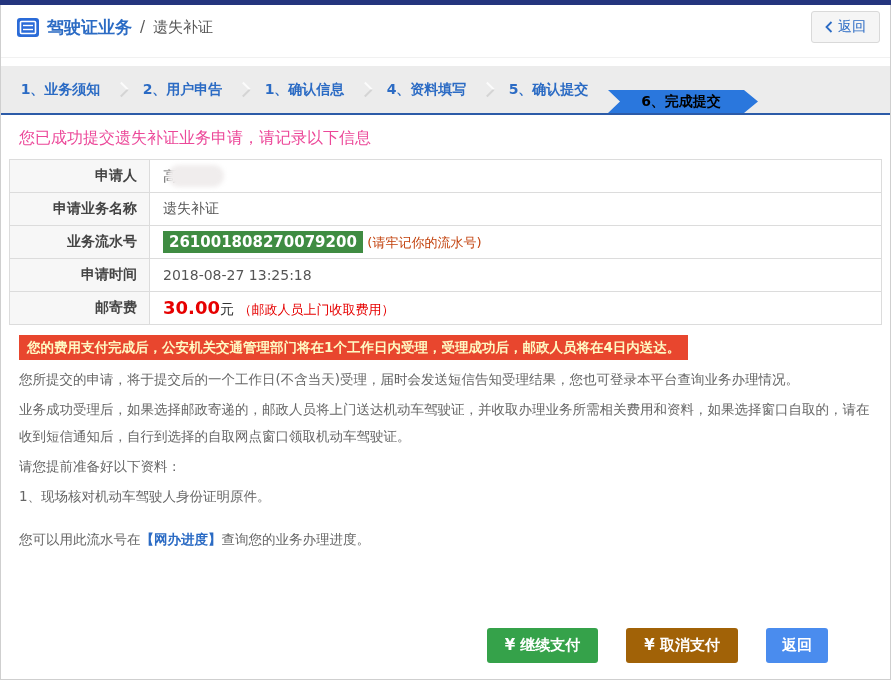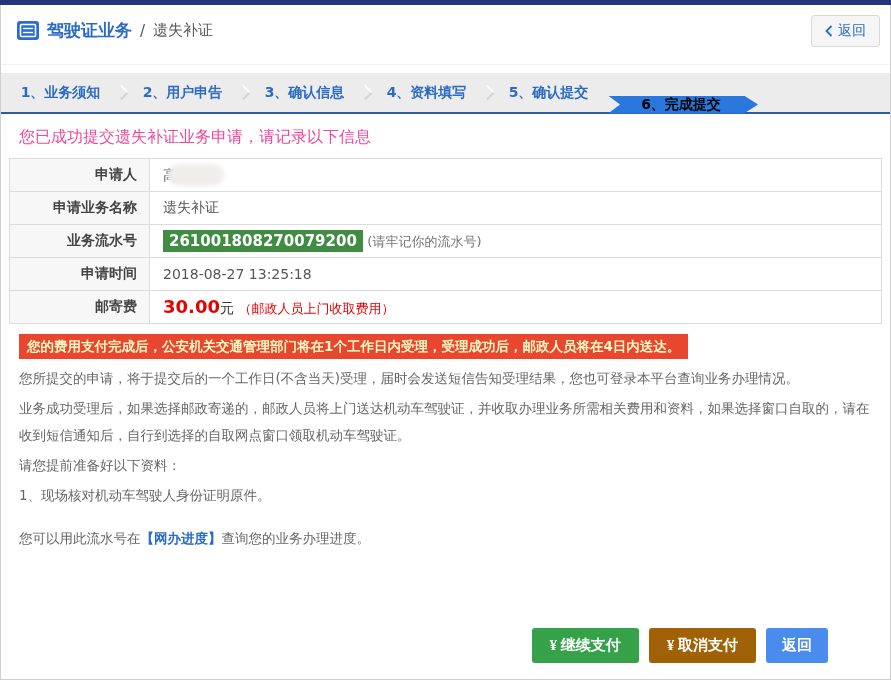--- a/index.html
+++ b/index.html
@@ -13,21 +13,21 @@
   .page {
     height: 675px;
     border: 1px solid #cfcfcf;
     border-top: none;
     background: #fff;
     display: flex;
     flex-direction: column;
   }
   
   header {
-    height: 60px;
+    height: 53px;
     display: flex;
     align-items: center;
     justify-content: space-between;
     padding: 0 10px 8px 16px;
     border-bottom: 1px solid #f1f1f1;
   }
   .header-left { display: flex; align-items: center; gap: 8px; }
   .doc-icon { display: inline-flex; }
   .title { color: #2b6bc4; font-size: 17px; font-weight: bold; }
   .subtitle { color: #555; font-size: 15px; }
@@ -43,22 +43,21 @@
     gap: 5px;
     cursor: pointer;
     font-family: inherit;
   }
   
   .steps {
     margin-top: 8px;
     background: #ececec;
     border-bottom: 2px solid #2c5ba8;
     display: flex;
-    height: 41px;
-    align-items: center;
+    height: 49px;
   }
   .step {
     width: 119px;
     display: flex;
     align-items: center;
     justify-content: center;
     color: #2b6bc4;
     font-weight: bold;
     font-size: 14px;
     white-space: nowrap;
@@ -102,21 +101,21 @@
     filter: blur(2px);
     vertical-align: -6px;
   }
   .serial {
     background: #3f8c42;
     color: #fff;
     font-weight: bold;
     font-size: 15px;
     padding: 2px 6px;
   }
-  .note { color: #737373; font-size: 13px; }
+  .note { color: #c2410c; font-size: 13px; }
   .note.red { color: #e60000; }
   .amount { color: #e60000; font-weight: bold; font-size: 18px; }
   .unit { color: #333; }
   
   .banner {
     display: table;
     margin: 10px 10px 6px;
     background: #e8462e;
     color: #fef9c3;
     font-weight: bold;
@@ -124,24 +123,23 @@
     padding: 3px 8px;
     line-height: 19px;
   }
   .para { margin: 3px 10px; color: #666; font-size: 13.5px; line-height: 27px; }
   .progress { margin-top: 16px; }
   .link { color: #2b6bc4; font-weight: bold; text-decoration: none; cursor: pointer; }
   
   footer {
     display: flex;
     justify-content: flex-end;
-    gap: 10px;
+    gap: 28px;
     padding: 0 62px 16px 0;
     margin-top: auto;
-    font-family: Liberation Serif, serif;
   }
   .btn {
     border: none;
     border-radius: 3px;
     color: #fff;
     font-weight: bold;
     font-size: 15px;
     padding: 8px 18px;
     cursor: pointer;
     font-family: inherit;
@@ -183,21 +181,21 @@
   <nav class="steps">
     <div class="step">
         <span>1、业务须知</span>
       </div>
     <span class="sep"></span>
     <div class="step">
         <span>2、用户申告</span>
       </div>
     <span class="sep"></span>
     <div class="step">
-        <span>3、确认信息</span>
+        <span>1、确认信息</span>
       </div>
     <span class="sep"></span>
     <div class="step">
         <span>4、资料填写</span>
       </div>
     <span class="sep"></span>
     <div class="step">
         <span>5、确认提交</span>
       </div>
     <div class="step active">

